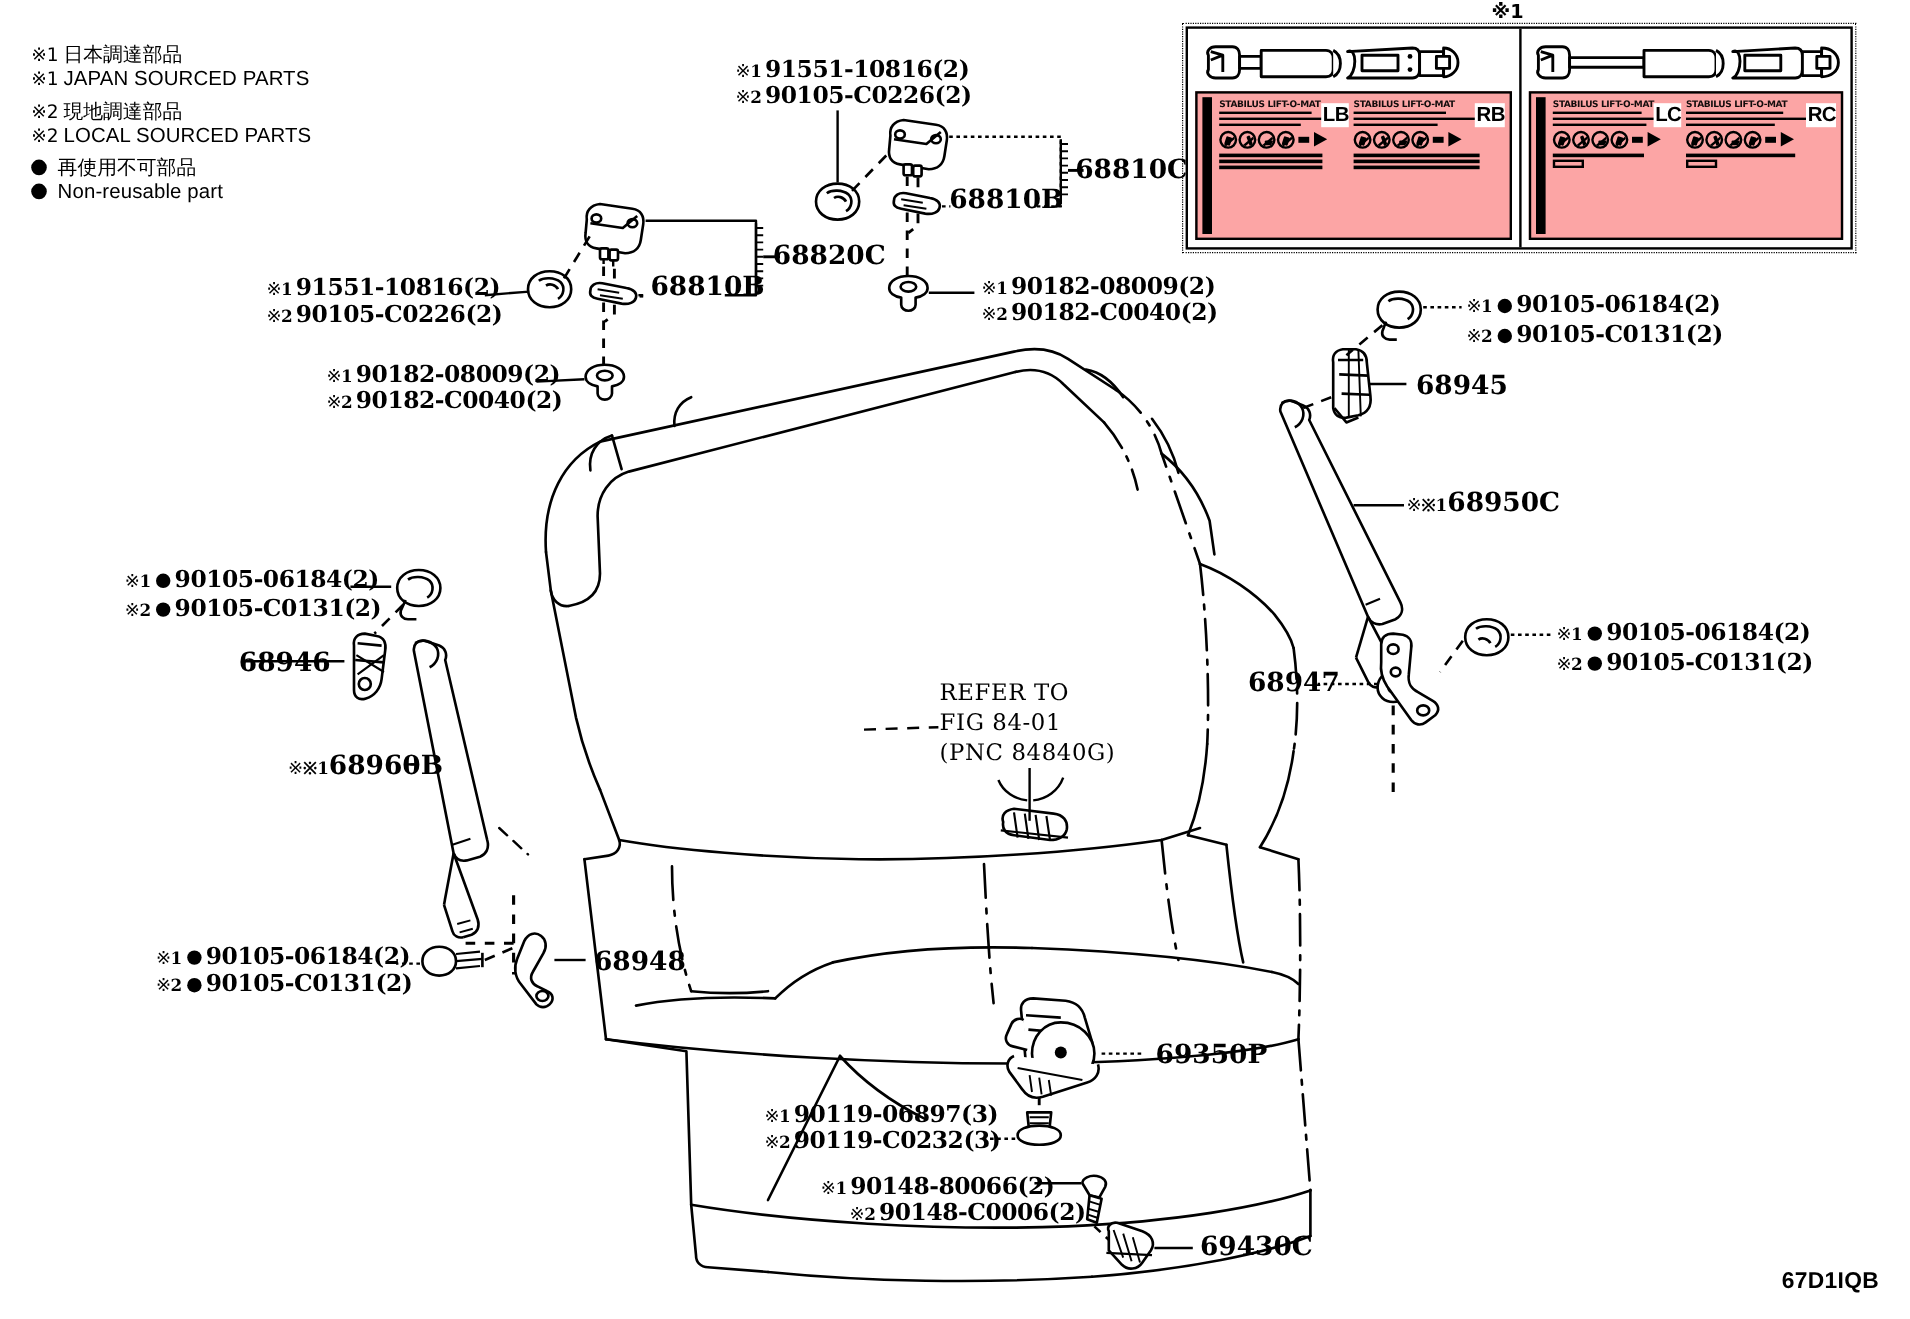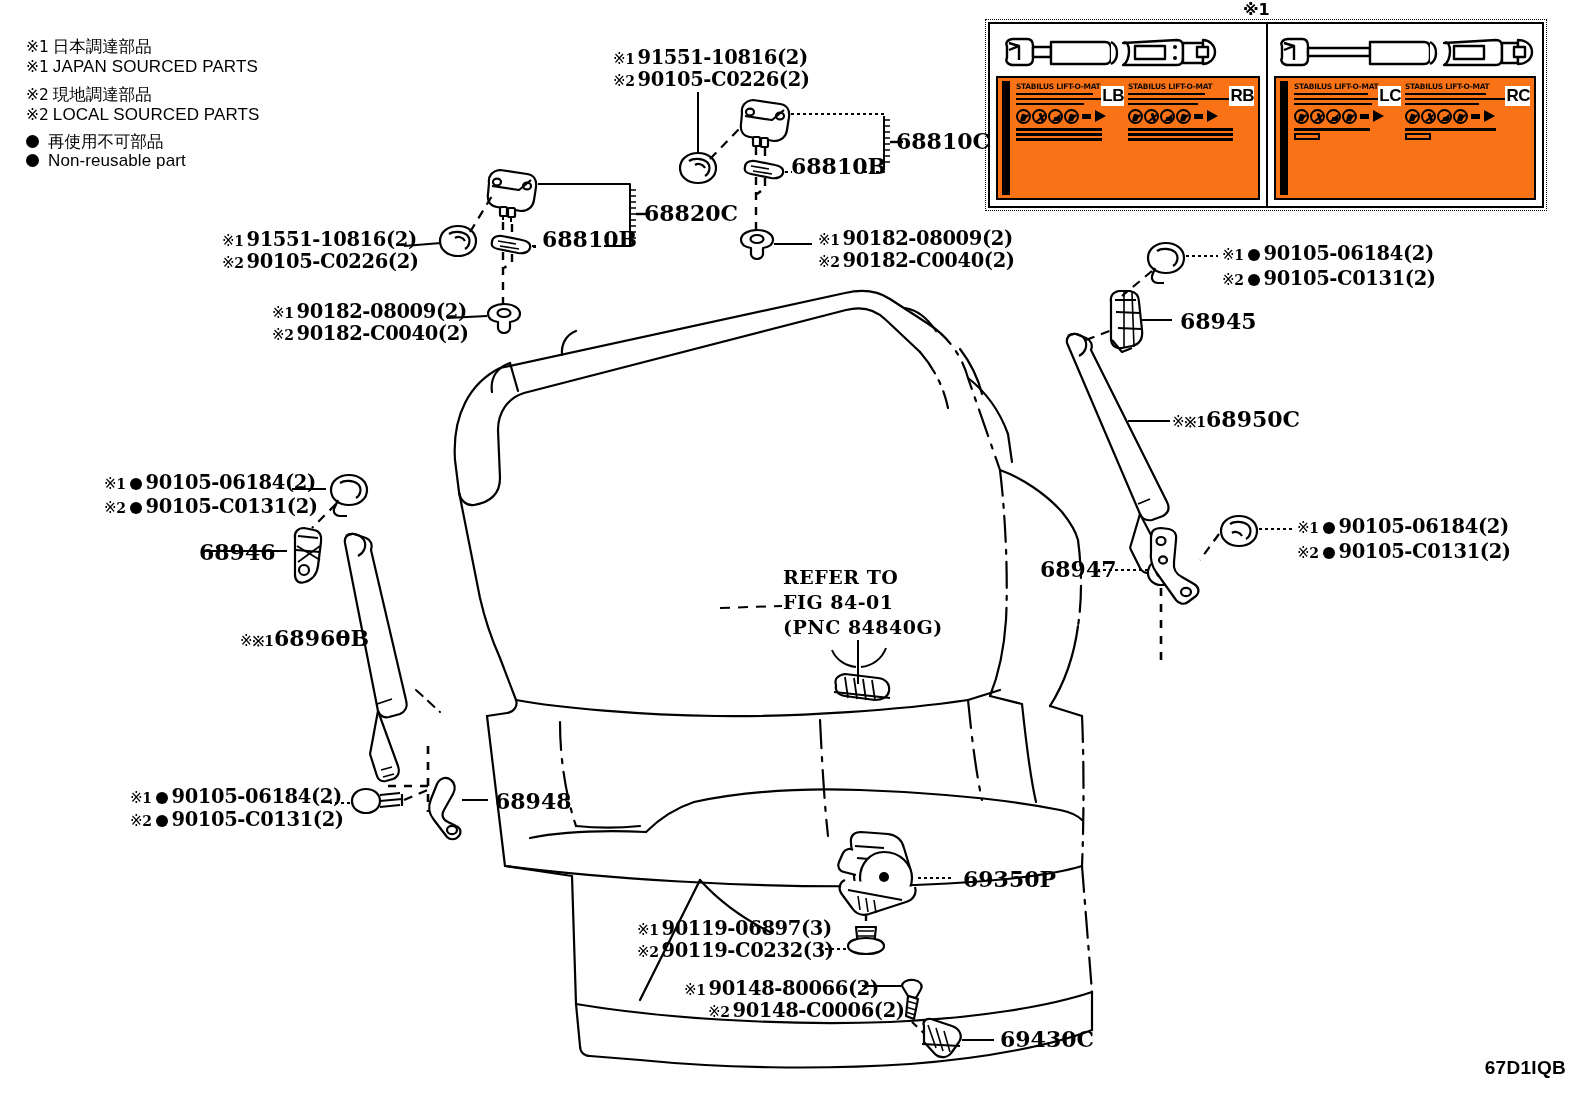--- a/index.html
+++ b/index.html
@@ -35,21 +35,21 @@
     top: 36px;
     width: 330px;
   }
   .legend-row {
     display: flex;
     align-items: baseline;
     white-space: nowrap;
     line-height: 1.22;
   }
   .legend-jp {
-    font-family: Liberation Sans, sans-serif;
+    font-family: Liberation Serif, serif;
     font-size: 16.5px;
     letter-spacing: 0px;
   }
   .legend-en {
     font-family: "Liberation Sans", sans-serif;
     font-size: 17px;
     letter-spacing: 0.1px;
   }
   .mark-ref {
     font-family: "DejaVu Sans", sans-serif;
@@ -97,21 +97,21 @@
     background: #000;
     margin: 0 4px 0 1px;
     position: relative;
     top: 1px;
   }
 
   
   .refer {
     position: absolute;
     font-family: "DejaVu Serif", serif;
-    font-weight: bold;
+    font-weight: normal;
     font-size: 19px;
     line-height: 1.32;
     letter-spacing: 0.5px;
     white-space: nowrap;
   }
 
   
   .typebox {
     position: absolute;
     left: 988px; top: 22px;
@@ -155,21 +155,21 @@
   .strut-row {
     height: 44px;
     position: relative;
     margin: 2px 0 2px 0;
   }
   .label-frame {
     flex: 1;
     border: 2px solid #000;
     position: relative;
     display: flex;
-    background: #f97316;
+    background: #fca5a5;
     overflow: hidden;
   }
   .label-frame::before {
     content: "";
     position: absolute;
     left: 4px; top: 3px; bottom: 3px;
     width: 8px;
     background: #000;
   }
   .lbl-half {

